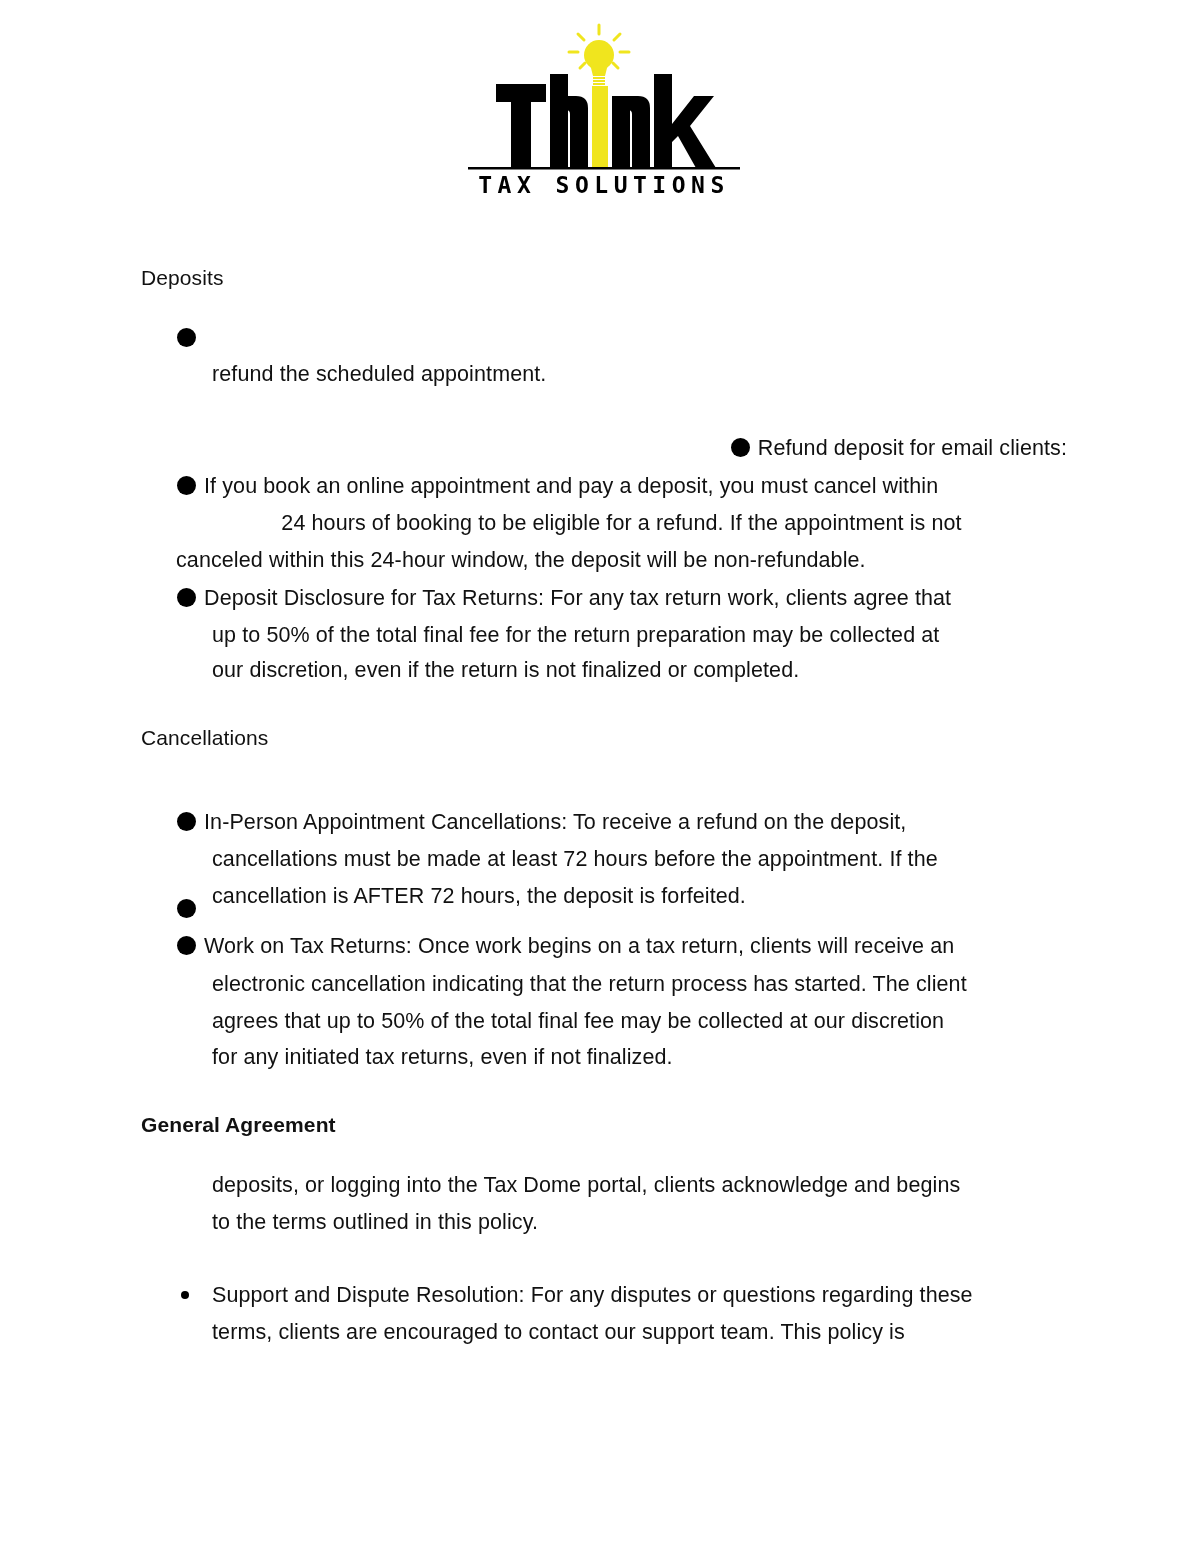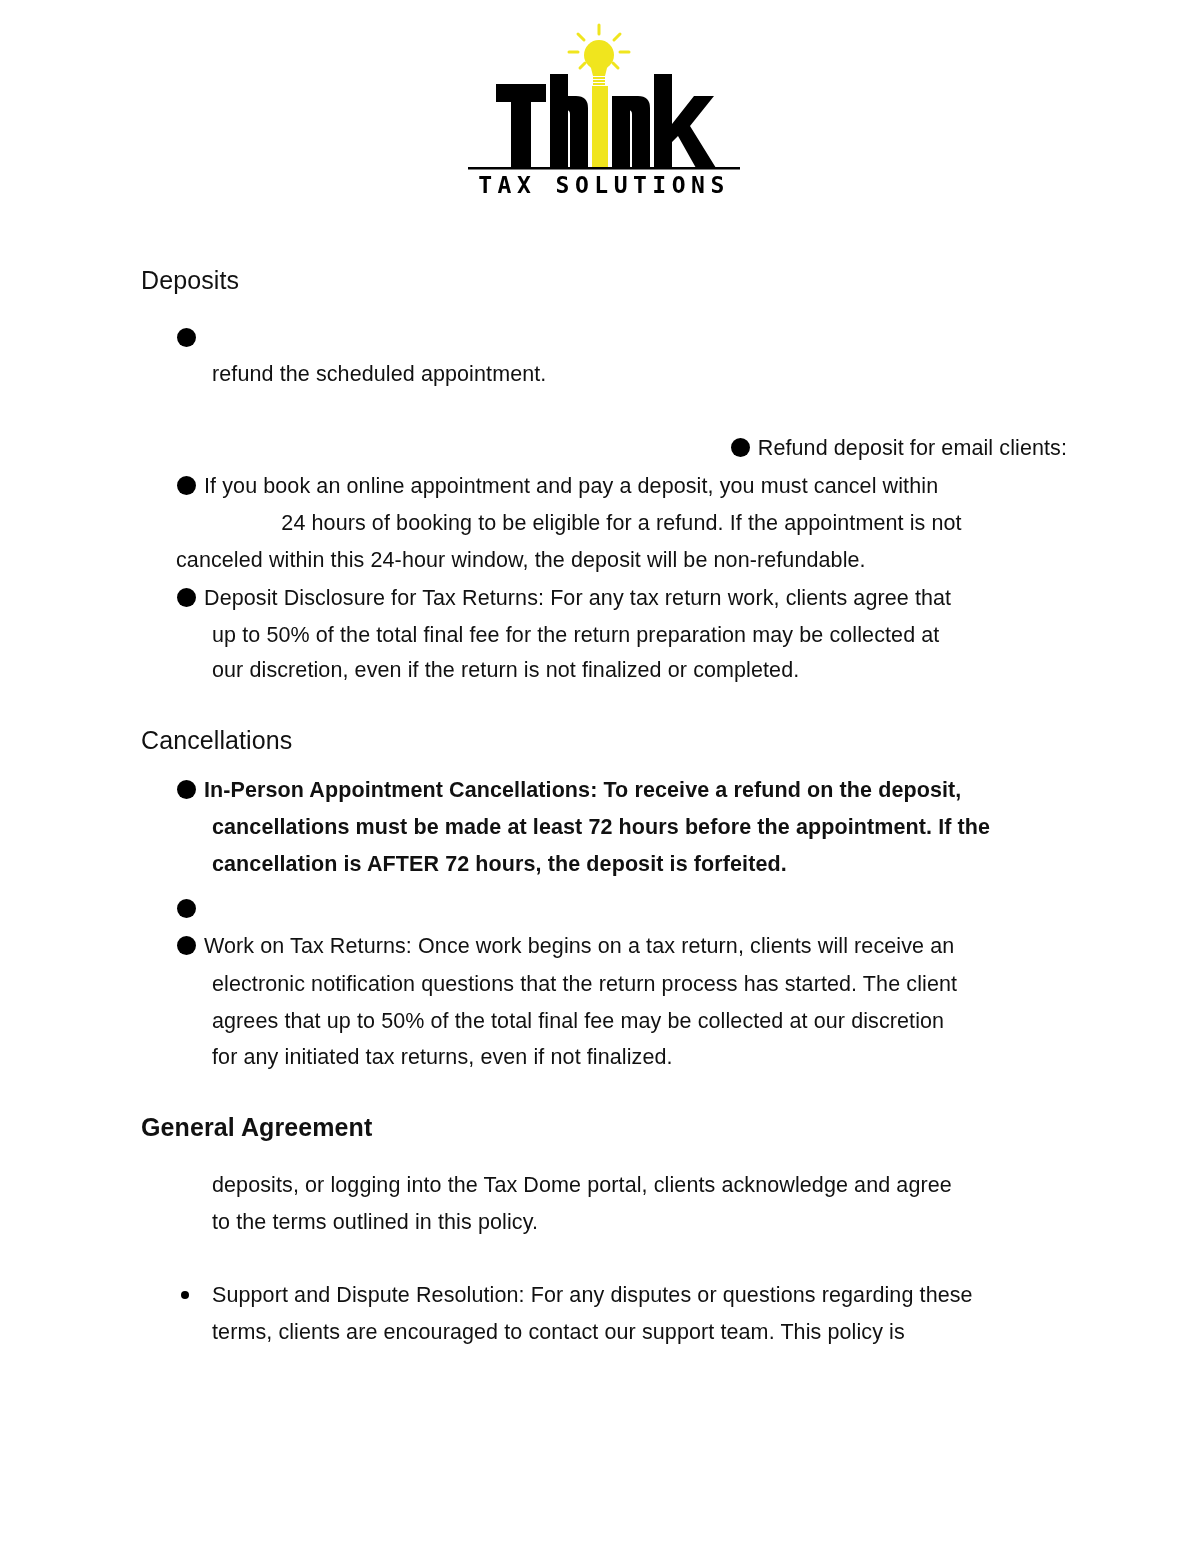--- a/index.html
+++ b/index.html
@@ -24,21 +24,21 @@
       position: absolute;
       left: 141px;
       top: 0;
       width: 930px;
       font-size: 21.5px;
       letter-spacing: 0.1px;
     }
     .section-heading {
       position: absolute;
       left: 0;
-      font-size: 25px;
+      font-size: 21px;
       font-weight: normal;
       margin: 0;
       white-space: nowrap;
     }
     .section-heading.bold { font-weight: bold; }
 
     .item {
       position: absolute;
       left: 36px;
       width: 890px;
@@ -130,41 +130,41 @@
   </div>
 
   <div class="item" style="top:580px;">
     <span class="line"><span class="bullet"></span><span>Deposit Disclosure for Tax Returns: For any tax return work, clients agree that</span></span>
     <span class="line cont">up to 50% of the total final fee for the return preparation may be collected at</span>
     <span class="line cont" style="margin-top:-2px;">our discretion, even if the return is not finalized or completed.</span>
   </div>
 
   <h2 class="section-heading" style="top:726px;">Cancellations</h2>
 
-  <div class="item" style="top:772px;font-weight:bold;">
+  <div class="item" style="top:804px;">
     <span class="line"><span class="bullet"></span><span>In-Person Appointment Cancellations: To receive a refund on the deposit,</span></span>
     <span class="line cont">cancellations must be made at least 72 hours before the appointment. If the</span>
     <span class="line cont">cancellation is AFTER 72 hours, the deposit is forfeited.</span>
   </div>
 
   <div class="item" style="top:891px;">
     <span class="line"><span class="bullet"></span></span>
   </div>
 
   <div class="item" style="top:928px;">
     <span class="line"><span class="bullet"></span><span>Work on Tax Returns: Once work begins on a tax return, clients will receive an</span></span>
-    <span class="line cont" style="margin-top:1px;">electronic notification questions that the return process has started. The client</span>
+    <span class="line cont" style="margin-top:1px;">electronic cancellation indicating that the return process has started. The client</span>
     <span class="line cont">agrees that up to 50% of the total final fee may be collected at our discretion</span>
     <span class="line cont" style="margin-top:-1px;">for any initiated tax returns, even if not finalized.</span>
   </div>
 
   <h2 class="section-heading bold" style="top:1113px;">General Agreement</h2>
 
   <div class="item" style="top:1167px;">
-    <span class="line cont">deposits, or logging into the Tax Dome portal, clients acknowledge and agree</span>
+    <span class="line cont">deposits, or logging into the Tax Dome portal, clients acknowledge and begins</span>
     <span class="line cont">to the terms outlined in this policy.</span>
   </div>
 
   <div class="item" style="top:1277px;">
     <span class="line"><span class="bullet small"></span><span>Support and Dispute Resolution: For any disputes or questions regarding these</span></span>
     <span class="line cont">terms, clients are encouraged to contact our support team. This policy is</span>
   </div>
 
 </div>
 

